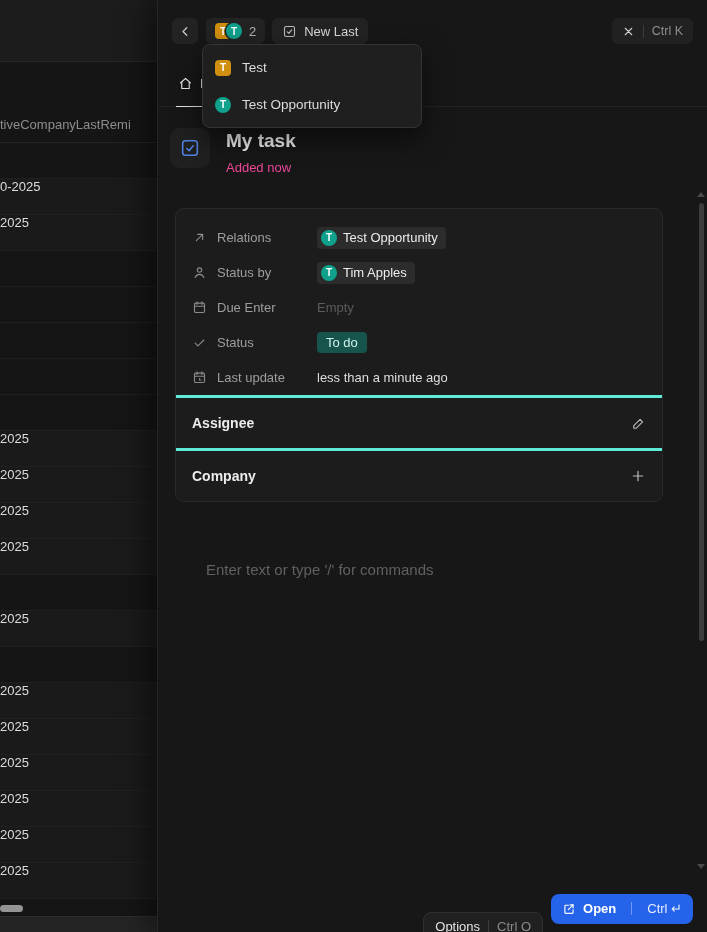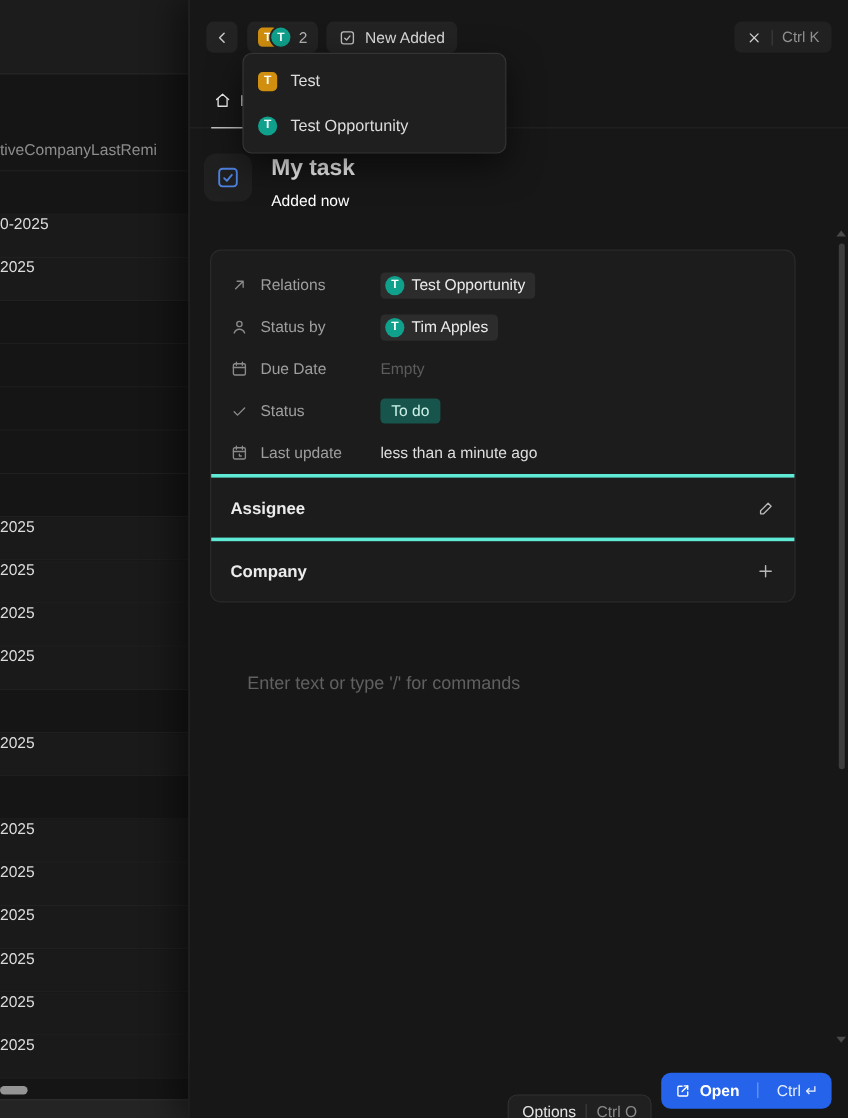--- a/index.html
+++ b/index.html
@@ -47,21 +47,21 @@
 
   .tabbar{position:absolute;left:0;top:62px;width:100%;height:45px;border-bottom:1px solid #232323;
     display:flex;align-items:end;padding:0 18px;}
   .tab{display:flex;align-items:center;gap:7px;color:#ececec;height:45px;position:relative;padding:0 2px;cursor:pointer;}
   .tab::after{content:"";position:absolute;left:0;right:0;bottom:-1px;height:1px;background:#e8e8e8;}
 
   .task-head{position:absolute;left:12px;top:128px;display:flex;gap:16px;}
   .task-icon{width:40px;height:40px;border-radius:10px;background:#202020;display:flex;align-items:center;
     justify-content:center;color:#4f83e3;}
   .task-title{font-size:19px;font-weight:700;color:#f0f0f0;margin-top:2px;}
-  .task-sub{font-size:13px;color:#ffffff;margin-top:8px;}
+  .task-sub{font-size:13px;color:#ec4899;margin-top:8px;}
 
   .card{position:absolute;left:17px;top:208px;width:488px;background:#1c1c1c;border:1px solid #2a2a2a;
     border-radius:9px;padding-top:11px;}
   .field-row{height:35px;display:flex;align-items:center;padding:0 16px;cursor:pointer;}
   .f-icon{width:15px;height:15px;color:#8a8a8a;flex:none;margin-right:10px;}
   .f-label{width:100px;color:#9e9e9e;flex:none;}
   .chip{display:inline-flex;align-items:center;gap:6px;background:rgba(255,255,255,.07);border-radius:4px;
     padding:3px 8px 3px 4px;color:#ececec;}
   .badge{background:#17554c;color:#cdf2ea;border-radius:4px;padding:3px 9px;}
   .val-empty{color:#5c5c5c;}
@@ -199,21 +199,21 @@
         <span class="chip-count">2</span>
       </div>
 
       <div class="btn-newtask">
         <span class="ic">
           <svg width="15" height="15" viewBox="0 0 24 24" fill="none" stroke="currentColor" stroke-width="1.8" stroke-linecap="round" stroke-linejoin="round">
               <rect x="4" y="4" width="16" height="16" rx="3"></rect>
               <path d="M8.5 12.5l2.5 2.5 4.5-5.5"></path>
             </svg>
         </span>
-        <span>New Added</span>
+        <span>New Last</span>
       </div>
 
       <div class="btn-close">
         <span class="x">
           <svg width="13" height="13" viewBox="0 0 24 24" fill="none" stroke="currentColor" stroke-width="2" stroke-linecap="round">
               <path d="M6 6l12 12M18 6L6 18"></path>
             </svg>
         </span>
         <span class="vdiv"></span>
         <span>Ctrl K</span>
@@ -274,21 +274,21 @@
         </span>
       </div>
 
       <div class="field-row">
         <span class="f-icon">
           <svg width="15" height="15" viewBox="0 0 24 24" fill="none" stroke="currentColor" stroke-width="1.8" stroke-linecap="round" stroke-linejoin="round">
               <rect x="4" y="5" width="16" height="15" rx="2"></rect>
               <path d="M8 3v4M16 3v4M4 10h16"></path>
             </svg>
         </span>
-        <span class="f-label">Due Date</span>
+        <span class="f-label">Due Enter</span>
         <span class="val-empty">Empty</span>
       </div>
 
       <div class="field-row">
         <span class="f-icon">
           <svg width="15" height="15" viewBox="0 0 24 24" fill="none" stroke="currentColor" stroke-width="1.8" stroke-linecap="round" stroke-linejoin="round">
               <path d="M5 13l4.5 4.5L19 8"></path>
             </svg>
         </span>
         <span class="f-label">Status</span>

